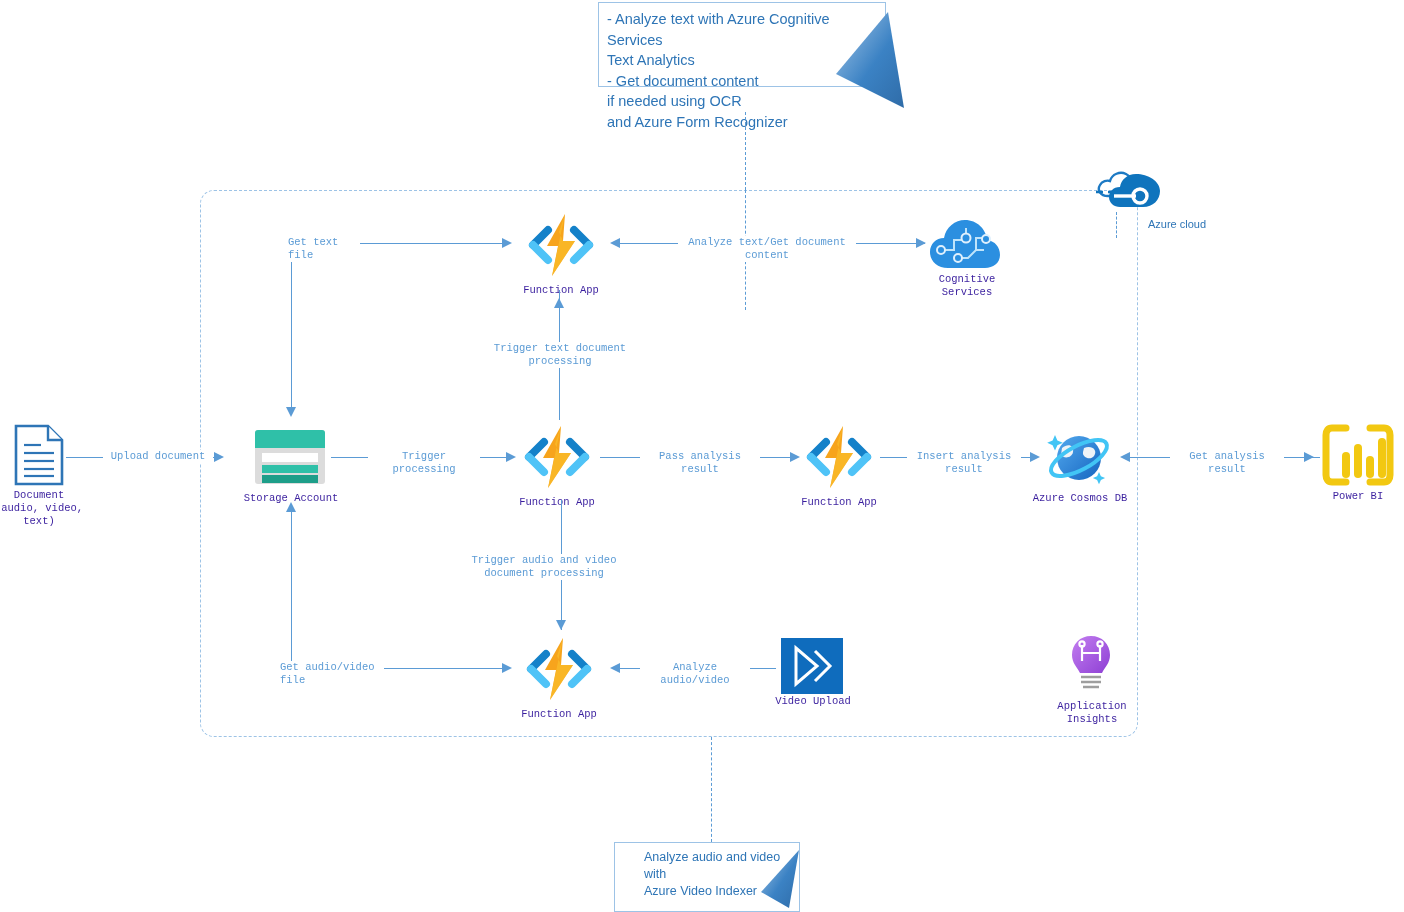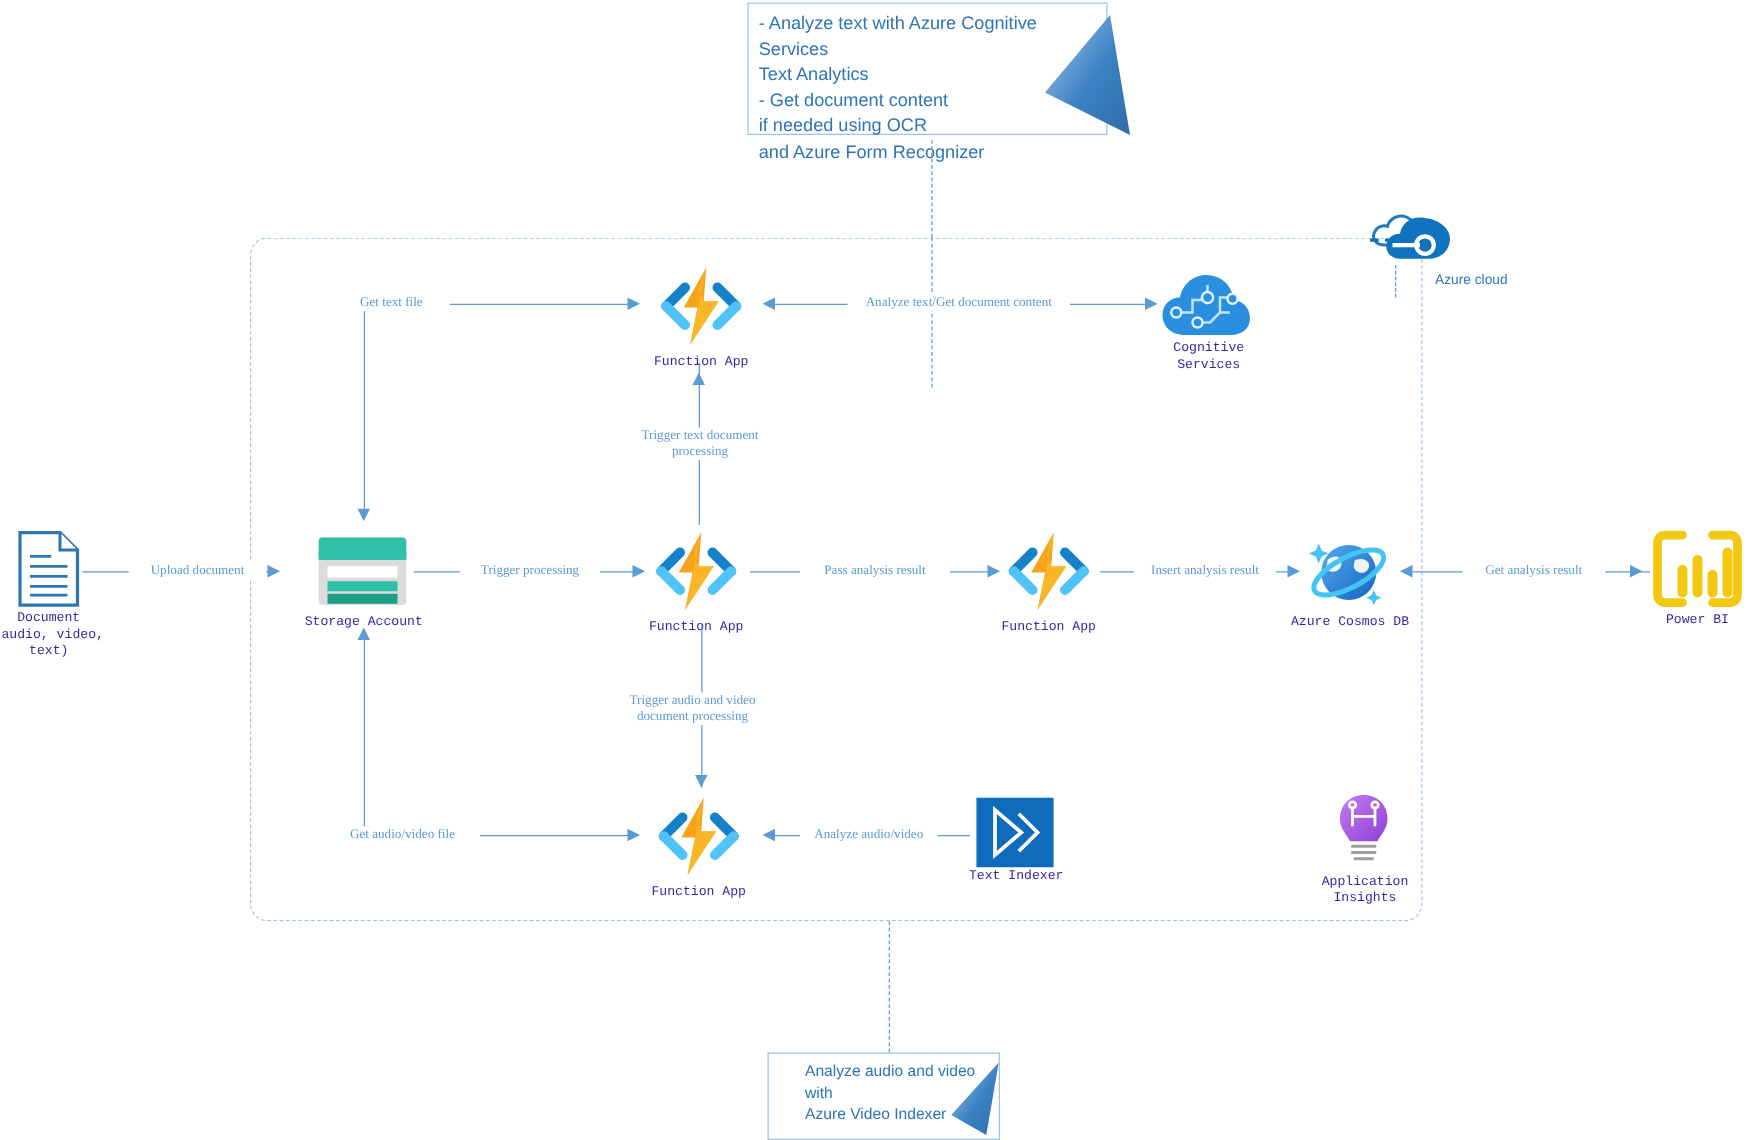--- a/index.html
+++ b/index.html
@@ -27,21 +27,21 @@
     white-space: pre-line;
     font-family: Liberation Mono, monospace;
   }
   .flow-label {
     color: #5b9bd5;
     font-size: 10.5px;
     line-height: 13px;
     text-align: center;
     white-space: pre-line;
     background: #ffffff;
-    font-family: Liberation Serif, serif;
+    font-family: Liberation Mono, monospace;
   }
   .cloud-label {
     color: #2e75b6;
     font-size: 11px;
     line-height: 14px;
     text-align: left;
     font-family: "Liberation Sans", sans-serif;
   }
 
   
@@ -83,21 +83,21 @@
     border-radius: 14px;
   }
 
   .icon-wrap { line-height: 0; }
 </style>
 </head>
 <body>
 
 <div id="canvas">
 
-  <div class="callout abs" style="left:598px; top:2px; width:288px; height:106px;">- Analyze text with Azure Cognitive Services
+  <div class="callout abs" style="left:598px; top:2px; width:288px; height:85px;">- Analyze text with Azure Cognitive Services
   Text Analytics
 - Get document content
   if needed using OCR
   and Azure Form Recognizer</div>
   <svg class="abs callout-tail" style="left:830px; top:12px;" width="76" height="100" viewBox="0 0 76 100">
     <defs>
       <linearGradient id="tailGrad1" x1="0" y1="0" x2="1" y2="1">
         <stop offset="0%" stop-color="#a8c9e8"></stop>
         <stop offset="55%" stop-color="#3b82c4"></stop>
         <stop offset="100%" stop-color="#2f6ca8"></stop>
@@ -262,21 +262,21 @@
   </div>
   <div class="node-label abs" style="left:1305px; top:490px; width:106px;">Power BI</div>
 
   <div class="abs icon-wrap" style="left:781px; top:638px;">
     <svg width="62" height="56" viewBox="0 0 62 56">
       <rect x="0" y="0" width="62" height="56" fill="#0f6cbd"></rect>
       <polygon points="15,10 15,46 36,28" fill="none" stroke="#ffffff" stroke-width="3"></polygon>
       <polyline points="34,13 49,28 34,43" fill="none" stroke="#ffffff" stroke-width="3"></polyline>
     </svg>
   </div>
-  <div class="node-label abs" style="left:758px; top:695px; width:110px;">Text Indexer</div>
+  <div class="node-label abs" style="left:758px; top:695px; width:110px;">Video Upload</div>
 
   <div class="abs icon-wrap" style="left:1068px; top:634px;">
     <svg width="46" height="60" viewBox="0 0 46 60">
       <defs>
         <linearGradient id="bulbGrad" x1="0" y1="0" x2="1" y2="1">
           <stop offset="0%" stop-color="#c37ef0"></stop>
           <stop offset="100%" stop-color="#8e3fd4"></stop>
         </linearGradient>
       </defs>
       <path d="M23,2 C12,2 4,10 4,21 C4,29 9,33 12,39 L34,39 C37,33 42,29 42,21 C42,10 34,2 23,2 Z" fill="url(#bulbGrad)"></path>
@@ -325,21 +325,21 @@
   <div class="arrow-r abs" style="left:1030px; top:452px;"></div>
   <div class="flow-label abs" style="left:907px; top:450px; width:114px;">Insert analysis result</div>
 
   <div class="hline abs" style="left:1130px; top:457px; width:190px;"></div>
   <div class="arrow-l abs" style="left:1120px; top:452px;"></div>
   <div class="arrow-r abs" style="left:1304px; top:452px;"></div>
   <div class="flow-label abs" style="left:1170px; top:450px; width:114px;">Get analysis result</div>
 
   <div class="vline abs" style="left:561px; top:500px; height:130px;"></div>
   <div class="arrow-d abs" style="left:556px; top:620px;"></div>
-  <div class="flow-label abs" style="left:479px; top:554px; width:150px;">Trigger audio and video
+  <div class="flow-label abs" style="left:469px; top:554px; width:150px;">Trigger audio and video
 document processing</div>
 
   <div class="vline abs" style="left:291px; top:510px; height:158px;"></div>
   <div class="arrow-u abs" style="left:286px; top:502px;"></div>
   <div class="hline abs" style="left:291px; top:668px; width:213px;"></div>
   <div class="arrow-r abs" style="left:502px; top:663px;"></div>
   <div class="flow-label abs" style="left:280px; top:661px; width:104px; text-align:left;">Get audio/video file</div>
 
   <div class="hline abs" style="left:618px; top:668px; width:158px;"></div>
   <div class="arrow-l abs" style="left:610px; top:663px;"></div>

